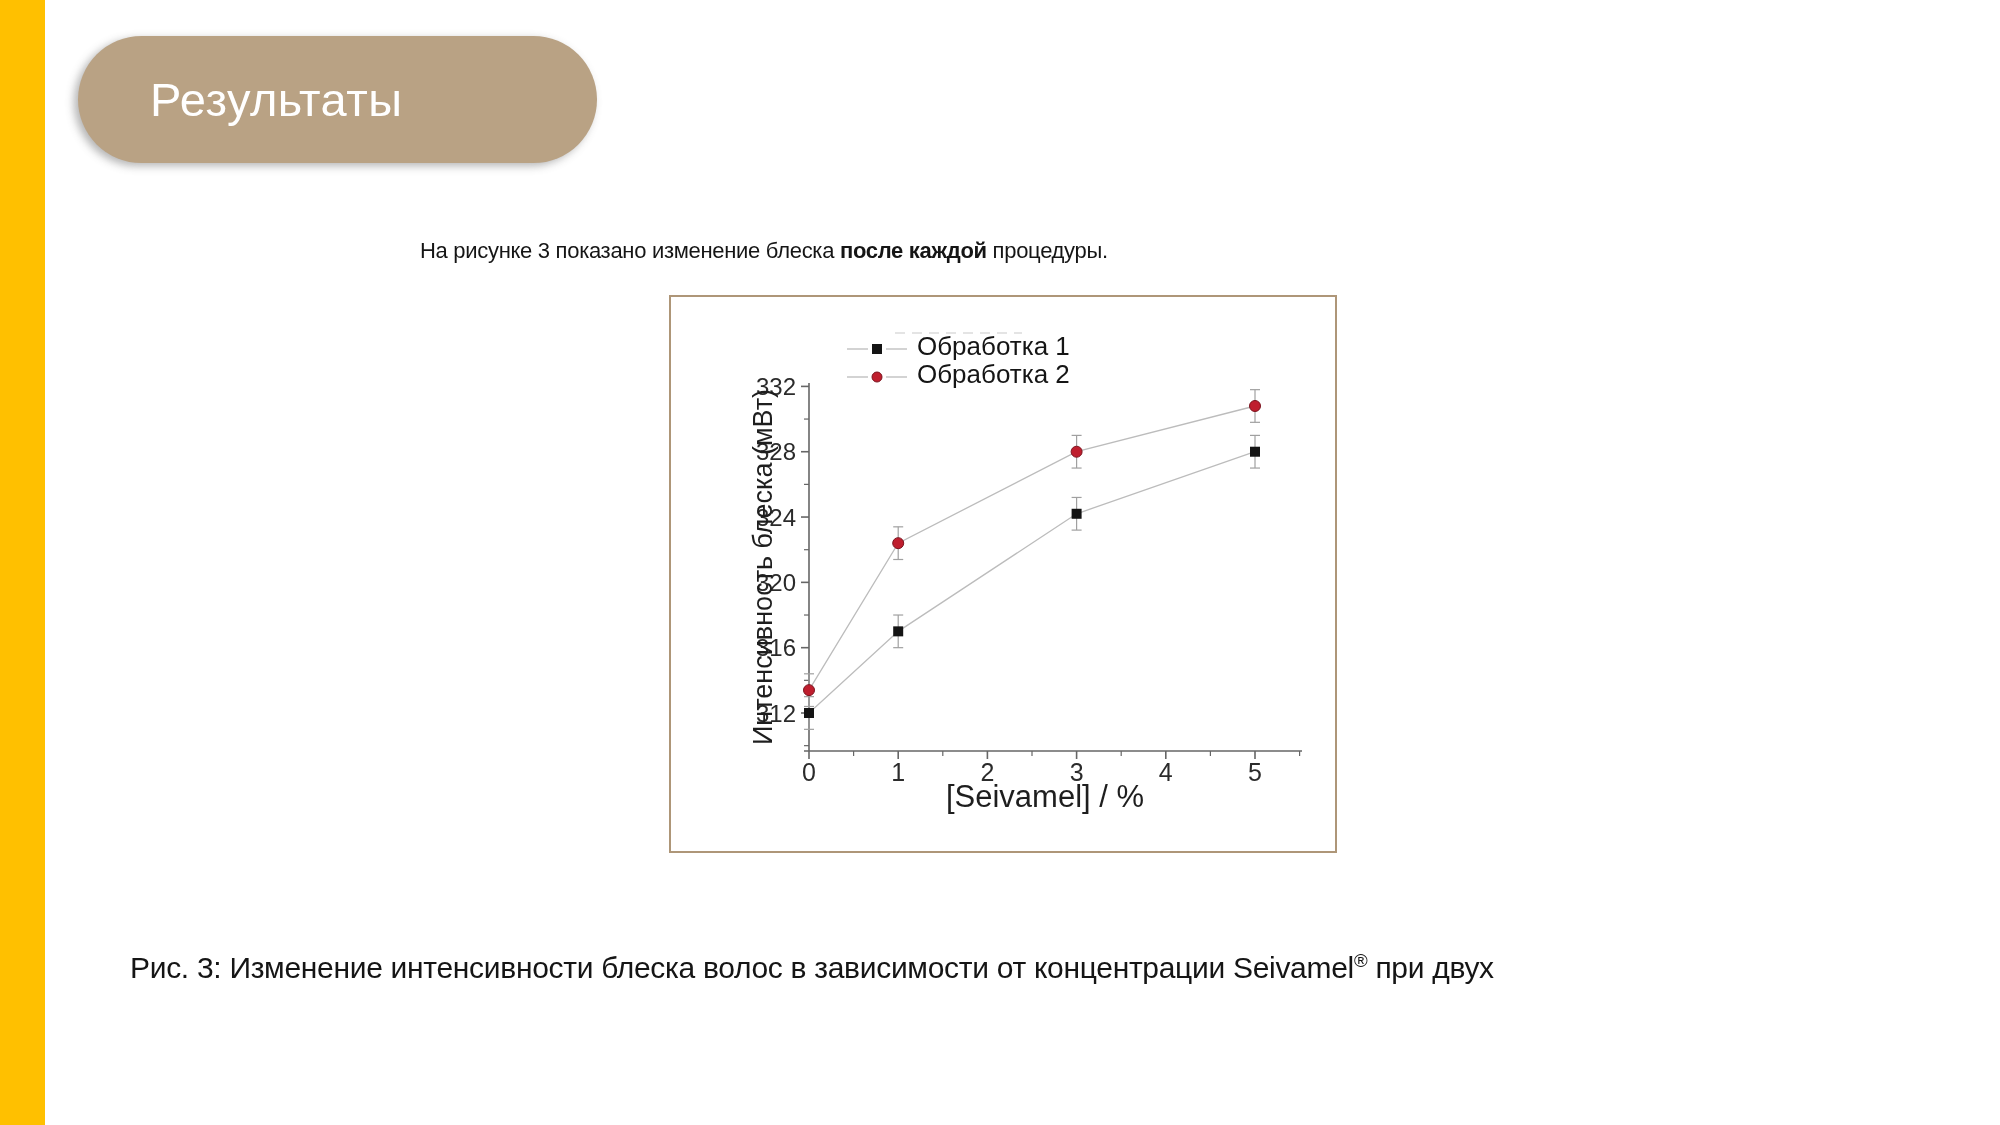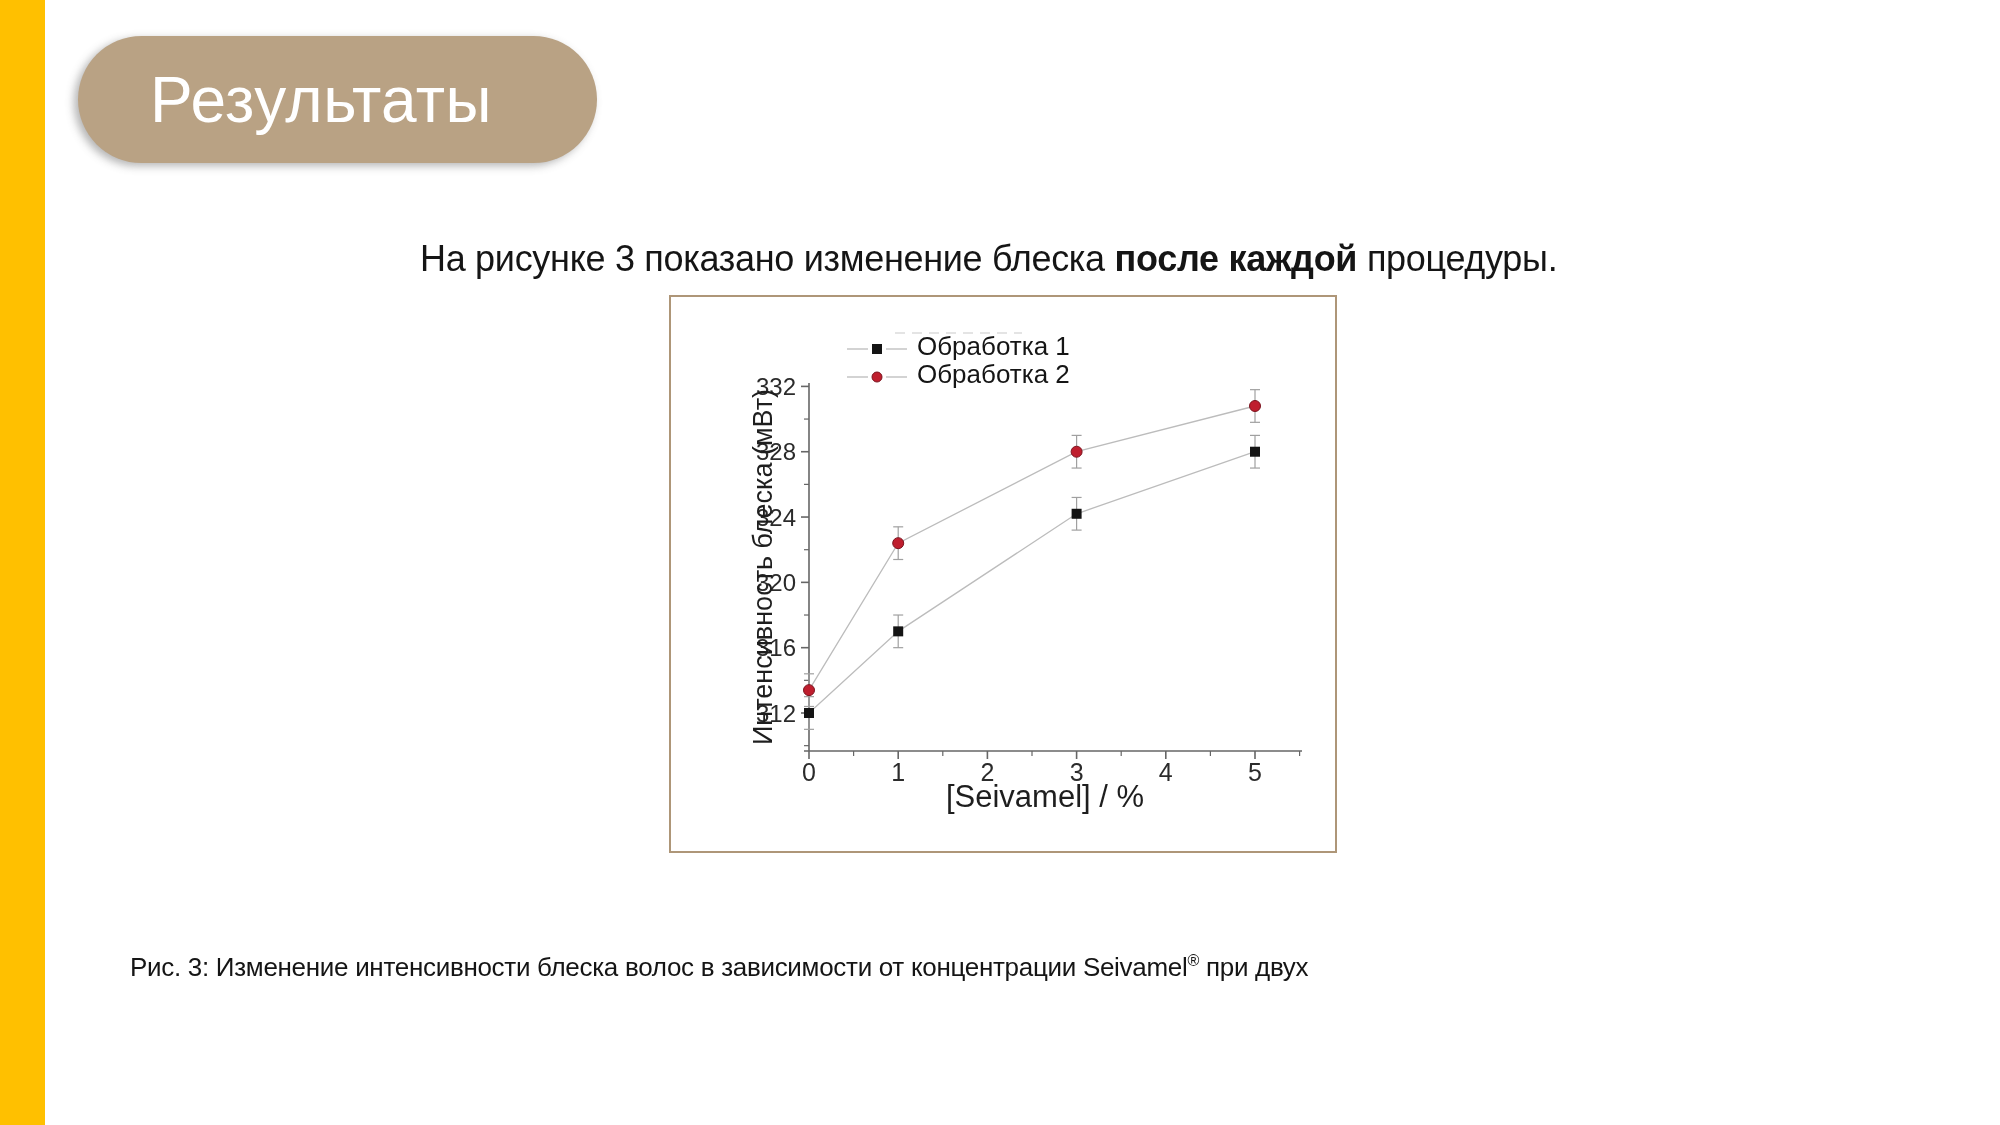--- a/index.html
+++ b/index.html
@@ -13,37 +13,37 @@
   #accent-bar{
     position:absolute;left:0;top:0;width:45px;height:1125px;
   }
   #title-pill{
     position:absolute;left:78px;top:36px;width:519px;height:127px;
     border-radius:64px;
     box-shadow:-4px 3px 8px rgba(90,90,90,0.45);
     display:flex;align-items:center;
   }
   #title-pill .title-text{
-    color:#ffffff;font-size:64px;padding-left:72px;letter-spacing:0.5px;
+    color:#ffffff;font-size:47px;padding-left:72px;letter-spacing:0.5px;
   }
   #intro-line{
     position:absolute;left:420px;top:238px;
-    font-size:36px;color:#151515;white-space:nowrap;letter-spacing:-0.3px;
+    font-size:22px;color:#151515;white-space:nowrap;letter-spacing:-0.3px;
   }
   #intro-line b{font-weight:bold;}
   #figure-box{
     position:absolute;left:669px;top:295px;width:668px;height:558px;
     box-sizing:border-box;
     border:2px solid #ae9678;
     background:#ffffff;
   }
   #figure-box svg{display:block;}
   #caption{
     position:absolute;left:130px;top:938px;width:1680px;
-    font-size:26px;color:#151515;line-height:45px;letter-spacing:-0.3px;
+    font-size:30px;color:#151515;line-height:45px;letter-spacing:-0.3px;
   }
   #caption sup{font-size:0.62em;}
 </style>
 </head>
 <body>
 
 <div id="slide">
 
   <div id="accent-bar" style="background: rgb(255, 192, 0);"></div>
 

